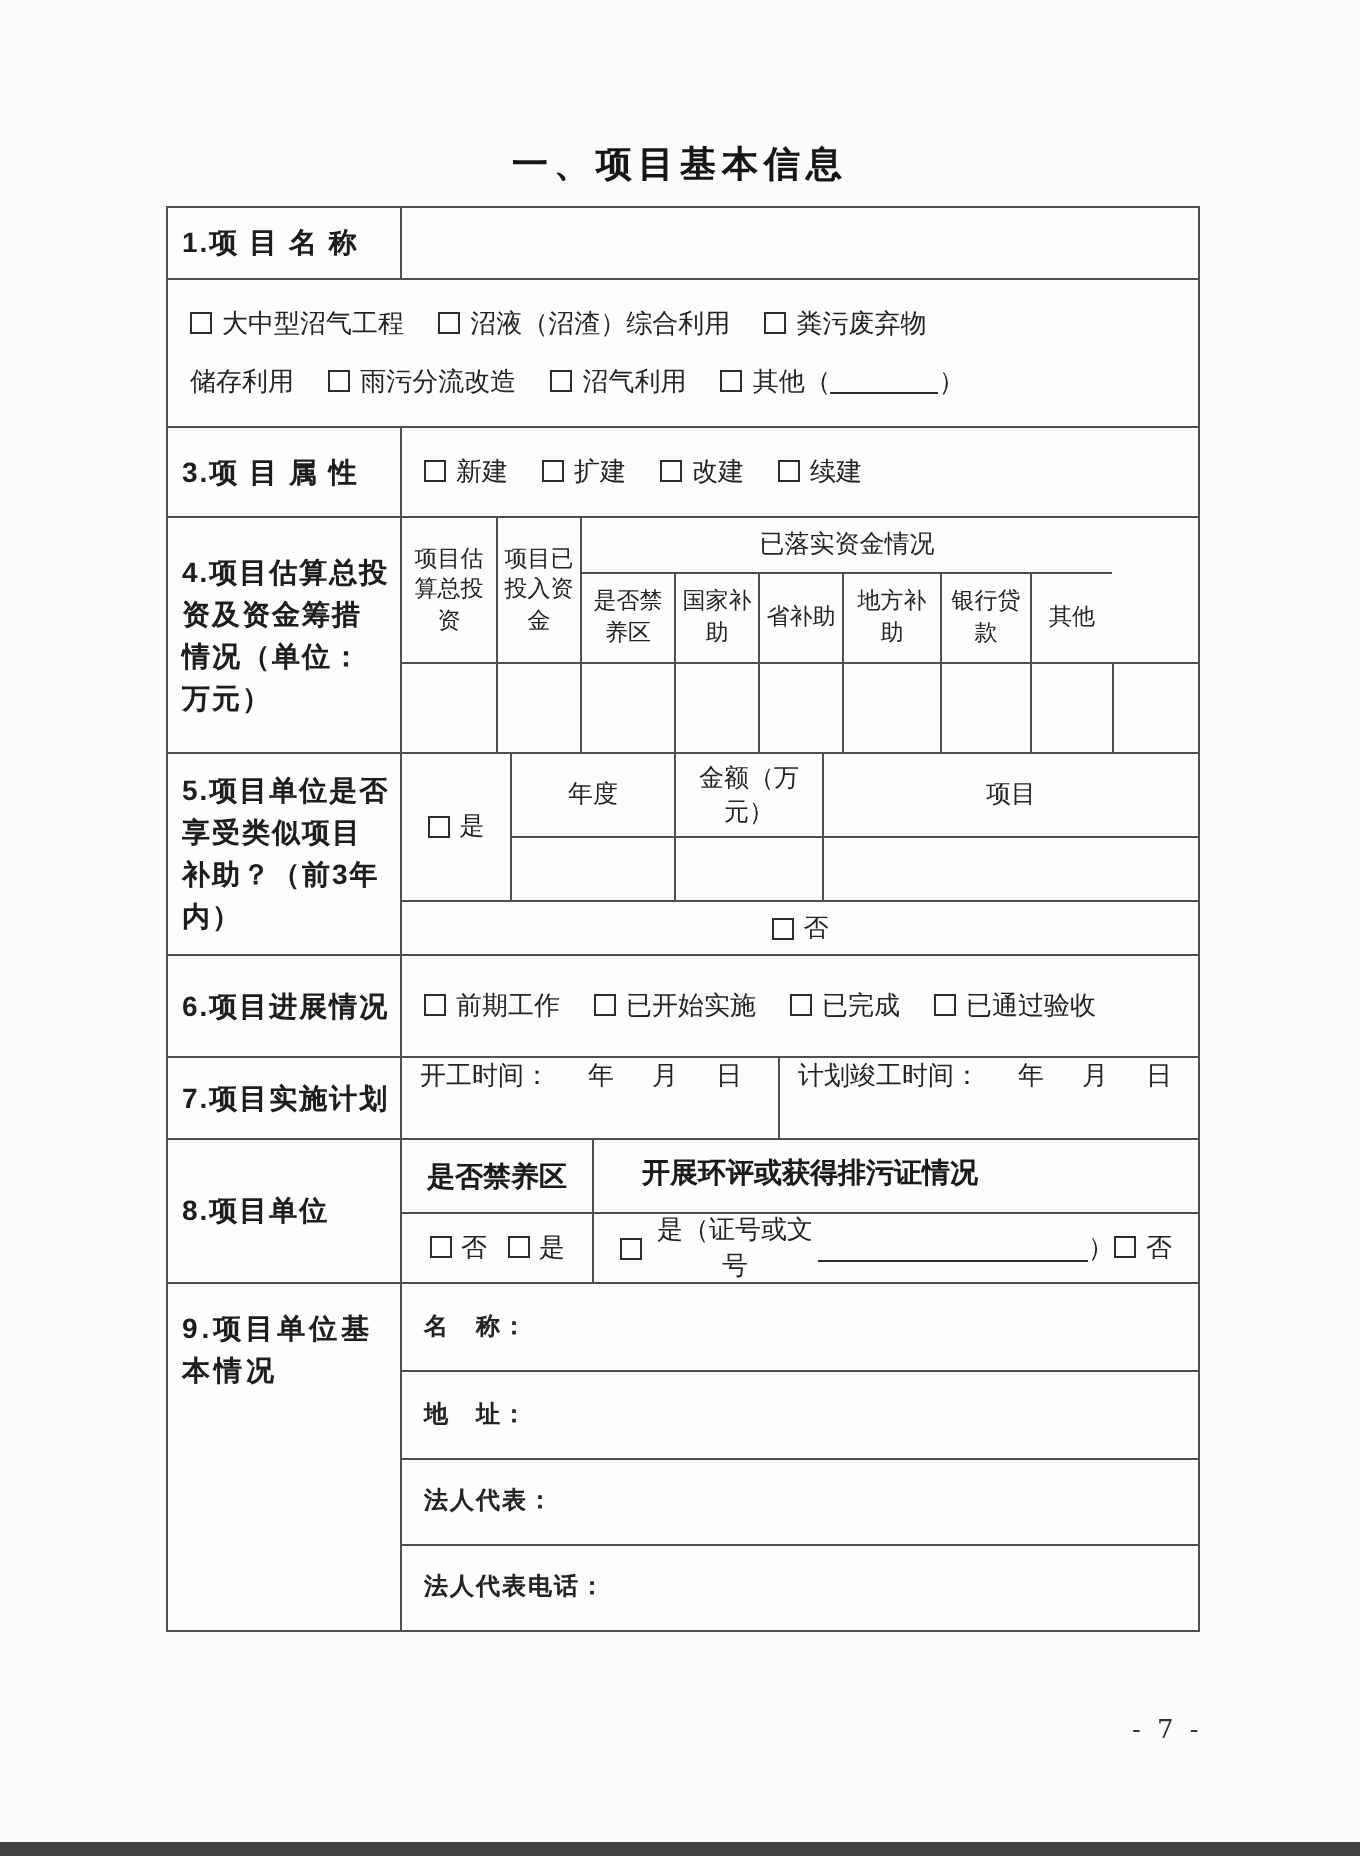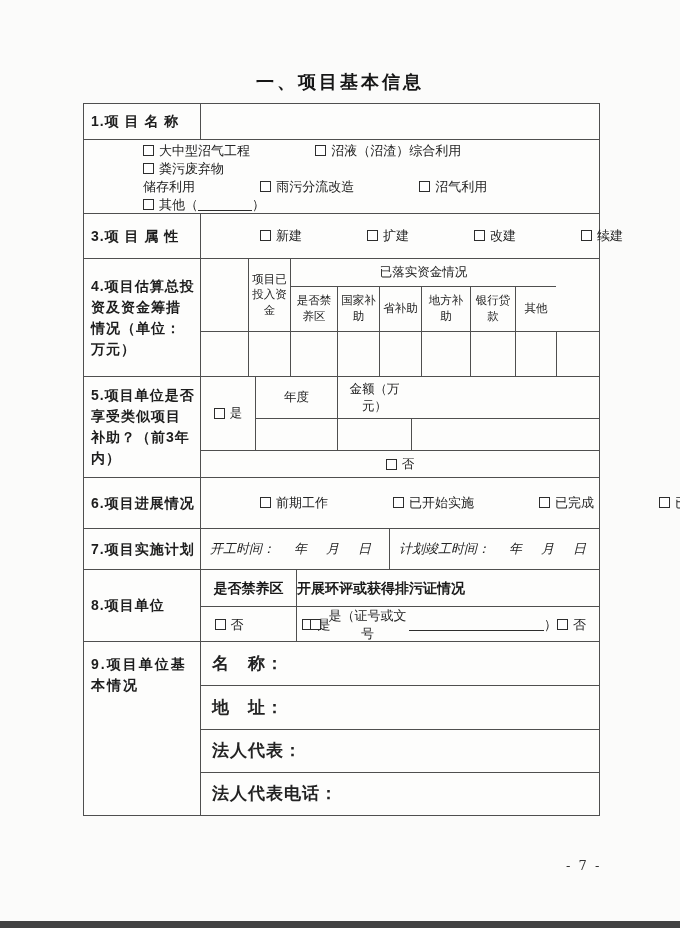--- a/index.html
+++ b/index.html
@@ -33,51 +33,51 @@
   }
   .lbl.top{align-items:flex-start;padding-top:12px;letter-spacing:2px;}
   .content{
     flex:1;position:relative;font-family:"DejaVu Serif",serif;
     font-size:13px;color:#232323;
   }
   .cb{
     display:inline-block;width:11px;height:11px;border:1.5px solid #2d2d2d;
     margin-right:5px;vertical-align:-1px;background:#fff;flex:0 0 auto;
   }
-  .opt{white-space:nowrap;margin-left:48px;}
+  .opt{white-space:nowrap;}
   .stack2{display:flex;flex-direction:column;justify-content:space-evenly;
           height:100%;padding:2px 8px 2px 11px;}
   .optline .opt{margin-right:13px;}
   .singleline{display:flex;align-items:center;height:100%;padding-left:11px;}
   .singleline .opt{margin-right:17px;}
   .ul{display:inline-block;border-bottom:1.3px solid #2d2d2d;height:12px;vertical-align:-2px;}
   .ul.w54{width:54px;} .ul.w148{width:148px;}
   
   .c{display:flex;align-items:center;justify-content:center;
      text-align:center;padding:1px 2px;line-height:1.35;}
   .bl{border-left:1.6px solid var(--bc);}
   .bt{border-top:1.6px solid var(--bc);}
   .g4{display:grid;height:100%;font-size:11.5px;
       grid-template-columns:47px 42px 47px 42px 42px 49px 45px 41px 1fr;
       grid-template-rows:27px 45px 1fr;}
   .g5{display:grid;height:100%;font-size:12.5px;
       grid-template-columns:54px 82px 74px 1fr;
       grid-template-rows:41px 32px 1fr;}
   .g7{display:grid;height:100%;grid-template-columns:188px 1fr;}
-  .g7 .cell{display:flex;align-items:center;padding-left:9px;white-space:nowrap;font-style:italic;}
+  .g7 .cell{display:flex;align-items:flex-start;padding-left:9px;white-space:nowrap;}
   .unit{margin-left:19px;}
   .g8{display:grid;height:100%;grid-template-columns:95px 1fr;grid-template-rows:36px 1fr;}
   .hdr{font-family:"Liberation Sans",sans-serif;font-weight:bold;font-size:14px;color:#1a1a1a;}
-  .g8 .envh{justify-content:flex-start;padding-left:0;}
+  .g8 .envh{justify-content:flex-start;padding-left:24px;font-family:Liberation Mono, monospace;}
   .g8 .certrow{justify-content:flex-start;padding:0 13px;}
   .pushright{margin-left:auto;}
   .g9{display:grid;height:100%;grid-template-rows:1fr 1fr 1fr 1fr;}
   .g9 .field{display:flex;align-items:center;padding-left:11px;
              font-family:"Liberation Sans",sans-serif;font-weight:bold;
-             font-size:17px;letter-spacing:1px;}
+             font-size:12px;letter-spacing:1px;}
   .pageno{
     position:absolute;top:858px;left:566px;font-size:13px;letter-spacing:2px;
     font-family:"DejaVu Serif",serif;color:#333;
   }
   .bottombar{position:absolute;left:0;right:0;bottom:0;height:7px;background:#424242;}
 </style>
 </head>
 <body>
 
 <div class="title">一、项目基本信息</div>
@@ -112,20 +112,21 @@
       <span class="opt"><span class="cb"></span><span>扩建</span></span>
       <span class="opt"><span class="cb"></span><span>改建</span></span>
       <span class="opt"><span class="cb"></span><span>续建</span></span>
     </div>
   </div>
 
   <div class="row hr4">
     <div class="lbl">4.项目估算总投资及资金筹措情况（单位：万元）</div>
     <div class="content">
       <div class="g4">
+        <div class="c" style="grid-row:1/3;grid-column:1">项目估算总投资</div>
         <div class="c bl" style="grid-row:1/3;grid-column:2">项目已投入资金</div>
         <div class="c bl" style="grid-row:1;grid-column:3/9;font-size:12.5px">已落实资金情况</div>
         <div class="c bl bt" style="grid-row:2;grid-column:3">是否禁养区</div>
         <div class="c bl bt" style="grid-row:2;grid-column:4">国家补助</div>
         <div class="c bl bt" style="grid-row:2;grid-column:5">省补助</div>
         <div class="c bl bt" style="grid-row:2;grid-column:6">地方补助</div>
         <div class="c bl bt" style="grid-row:2;grid-column:7">银行贷款</div>
         <div class="c bl bt" style="grid-row:2;grid-column:8">其他</div>
         <div class="c bt" style="grid-row:3;grid-column:1"></div>
         <div class="c bl bt" style="grid-row:3;grid-column:2"></div>
@@ -143,20 +144,21 @@
   <div class="row hr5">
     <div class="lbl">5.项目单位是否享受类似项目补助？（前3年内）</div>
     <div class="content">
       <div class="g5">
         <div class="c" style="grid-row:1/3;grid-column:1">
             <span class="cb"></span>
             <span>是</span>
           </div>
         <div class="c bl" style="grid-row:1;grid-column:2">年度</div>
         <div class="c bl" style="grid-row:1;grid-column:3">金额（万元）</div>
+        <div class="c bl" style="grid-row:1;grid-column:4">项目</div>
         <div class="c bl bt" style="grid-row:2;grid-column:2"></div>
         <div class="c bl bt" style="grid-row:2;grid-column:3"></div>
         <div class="c bl bt" style="grid-row:2;grid-column:4"></div>
         <div class="c bt" style="grid-row:3;grid-column:1/5">
             <span class="cb"></span>
             <span>否</span>
           </div>
       </div>
     </div>
   </div>

